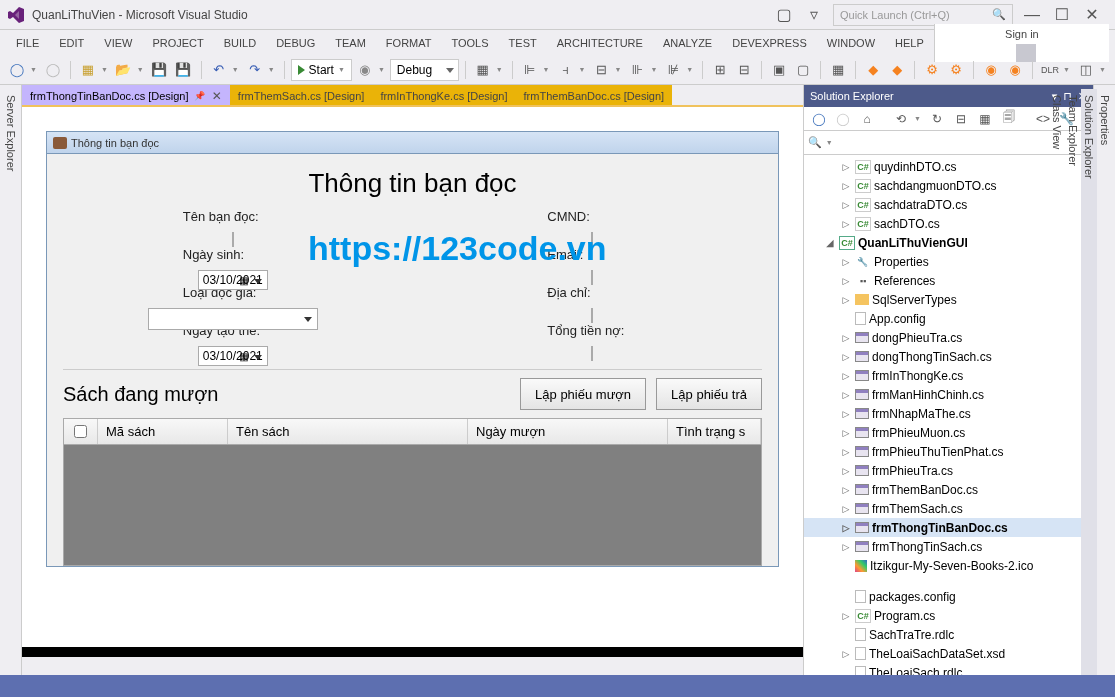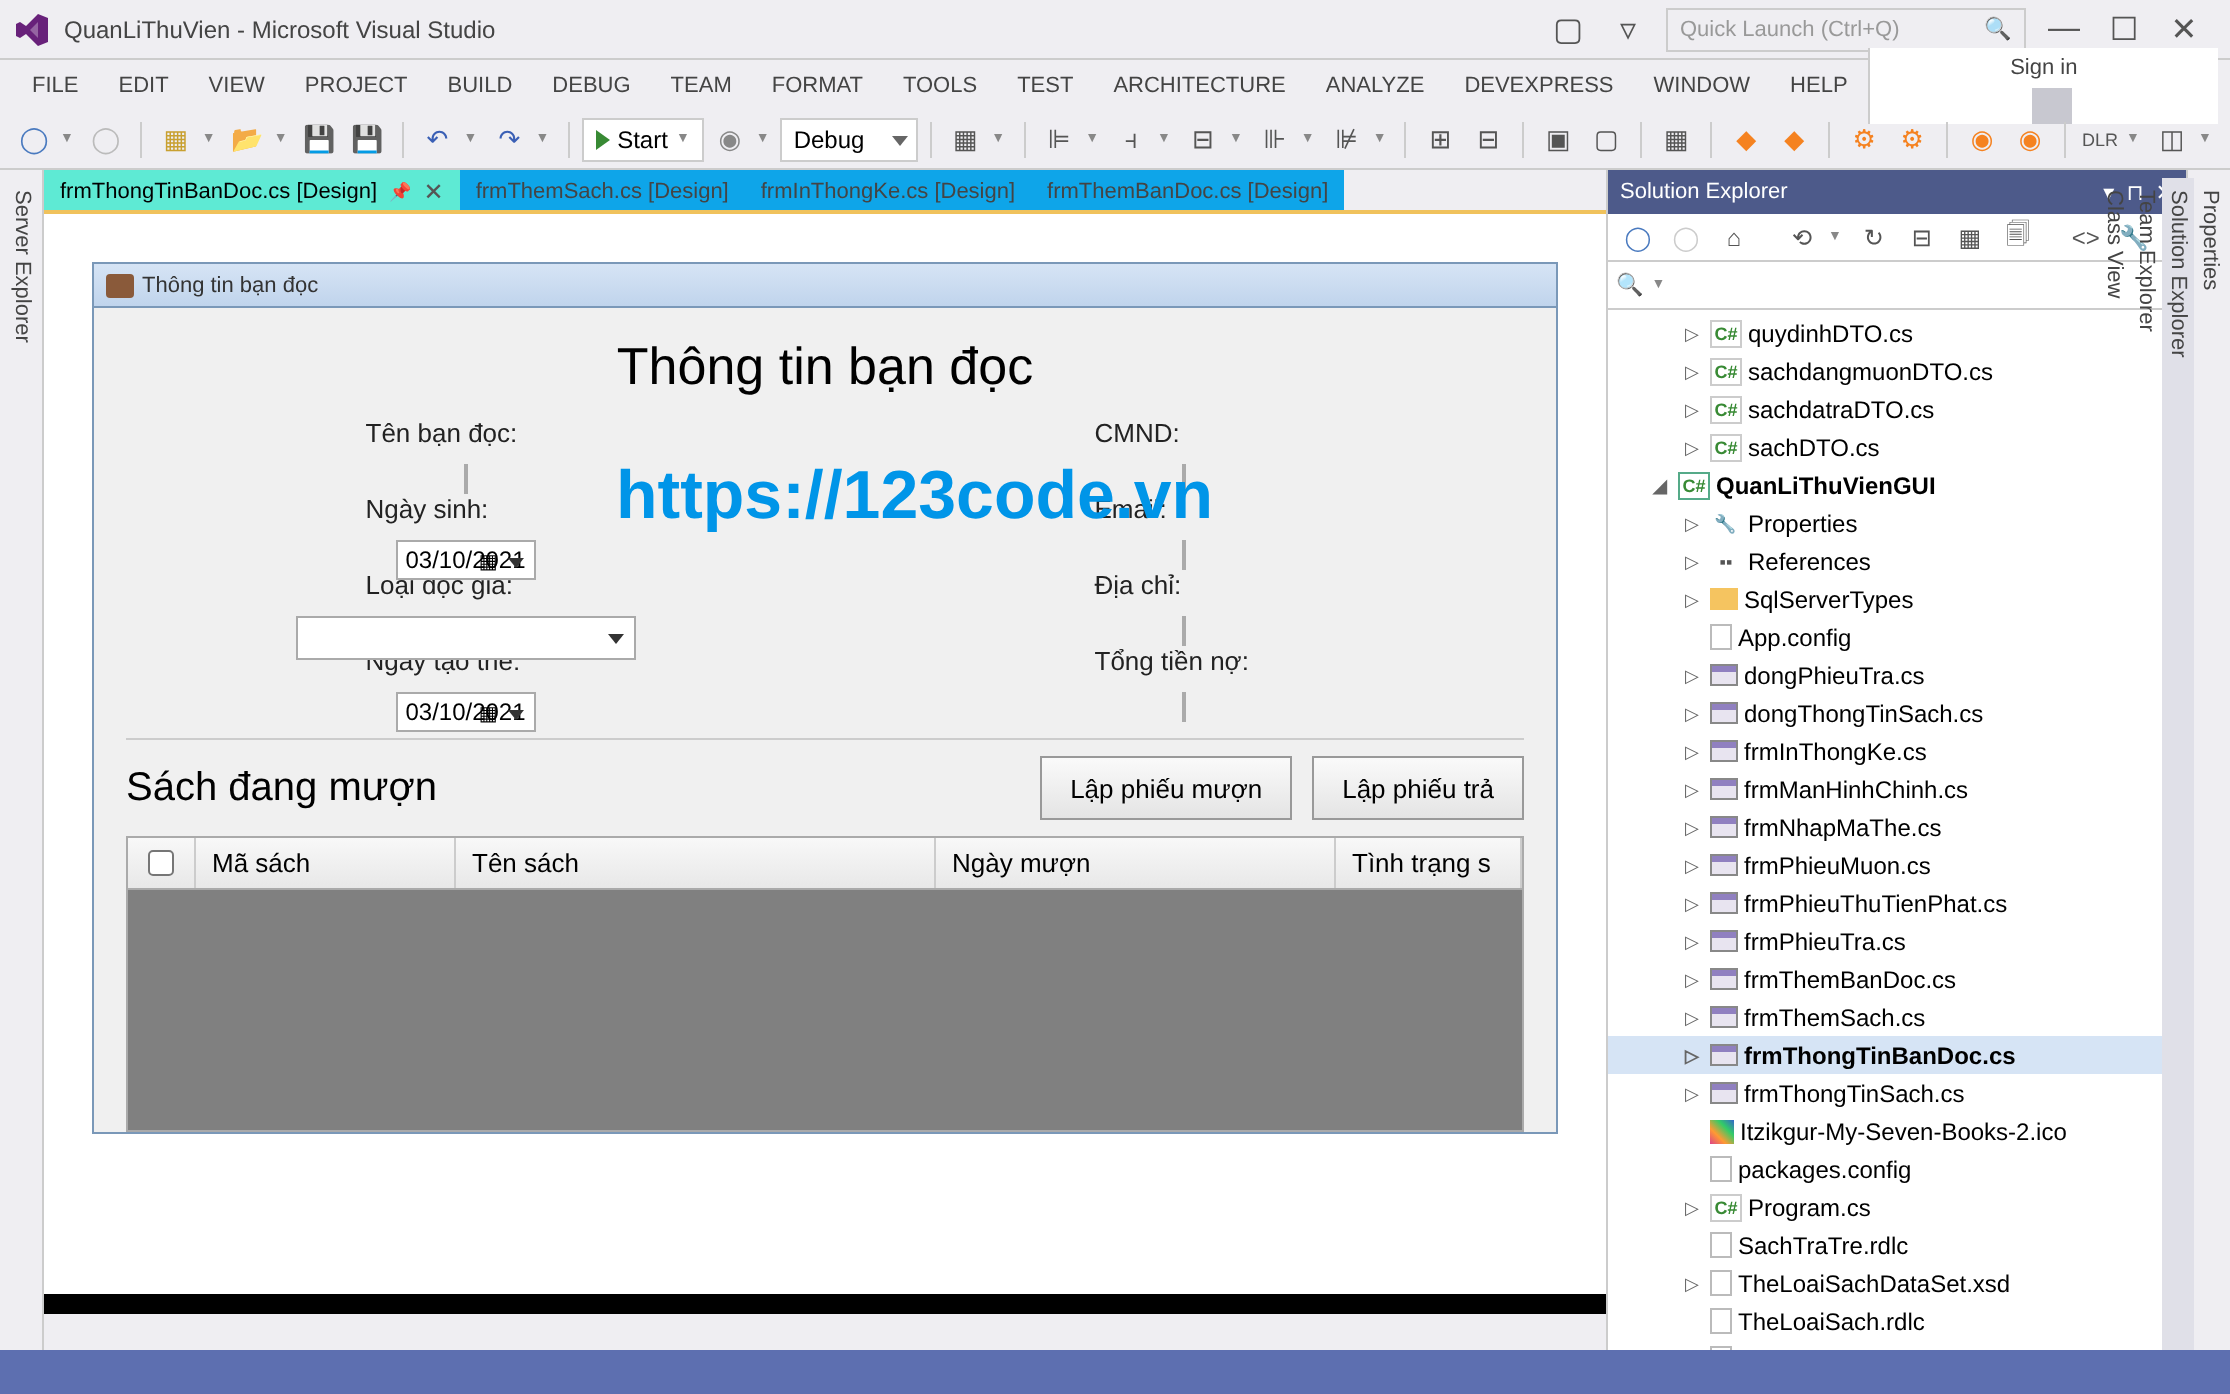--- a/index.html
+++ b/index.html
@@ -36,24 +36,24 @@
 .rightrail { border-left:1px solid #ccc; }
 .railtab { font-size:11px; color:#444; padding:6px 2px; margin-bottom:2px; }
 .railtab.active { background:#e0e0e8; }
 
 .center { flex:1; display:flex; flex-direction:column; background:#fff; }
 .right { width:290px; display:flex; flex-direction:column; background:#fff; border-left:1px solid #ccc; }
 
 
 .doctabs { height:22px; background:#efeef2; display:flex; overflow:hidden; border-bottom:2px solid #f0c25c; }
 .doctab { height:22px; padding:0 8px; font-size:11px; display:flex; align-items:center; gap:6px; white-space:nowrap; }
-.doctab.active { background:#5eead4; color:#000; }
+.doctab.active { background:#c4b5fd; color:#000; }
 .doctab .pin { font-size:9px; }
 .doctab .close { font-size:12px; color:#555; }
-.doctab.inactive { background:#0ea5e9; color:#444; }
+.doctab.inactive { background:#eab308; color:#444; }
 
 
 .designer { flex:1; background:#fff; padding:24px 24px 0 24px; overflow:hidden; position:relative; }
 .form { border:1px solid #7a98b8; background:#f0f0f0; display:flex; flex-direction:column; }
 .form-title { height:22px; background:linear-gradient(#d6e4f5,#c0d4ec); border-bottom:1px solid #7a98b8; display:flex; align-items:center; padding:0 6px; font-size:11px; color:#333; gap:4px; }
 .form-title .ico { width:14px; height:12px; background:#8a5a3a; border-radius:2px; display:inline-block; }
 .form-body { padding:8px 16px 0 16px; position:relative; }
 .form-heading { font-size:26px; font-weight:normal; text-align:center; padding:6px 0 10px 0; color:#000; }
 .frow { display:flex; align-items:center; height:38px; gap:8px;flex-direction:column; }
 .flabel { width:100px; font-size:13px; color:#222; }
@@ -450,21 +450,21 @@
         <div class="tnode" style="padding-left: 36px;">
           <span class="exp">▷</span>
           <span class="tico form"></span>
           <span>frmThongTinSach.cs</span>
         </div>
         <div class="tnode" style="padding-left: 36px;">
           <span class="exp"></span>
           <span class="tico ico"></span>
           <span>Itzikgur-My-Seven-Books-2.ico</span>
         </div>
-        <div class="tnode" style="padding-left: 36px;">
+        <div class="tnode" style="padding-left: 36px; margin-top: 12px;">
           <span class="exp"></span>
           <span class="tico file"></span>
           <span>packages.config</span>
         </div>
         <div class="tnode" style="padding-left: 36px;">
           <span class="exp">▷</span>
           <span class="tico cs">C#</span>
           <span>Program.cs</span>
         </div>
         <div class="tnode" style="padding-left: 36px;">

